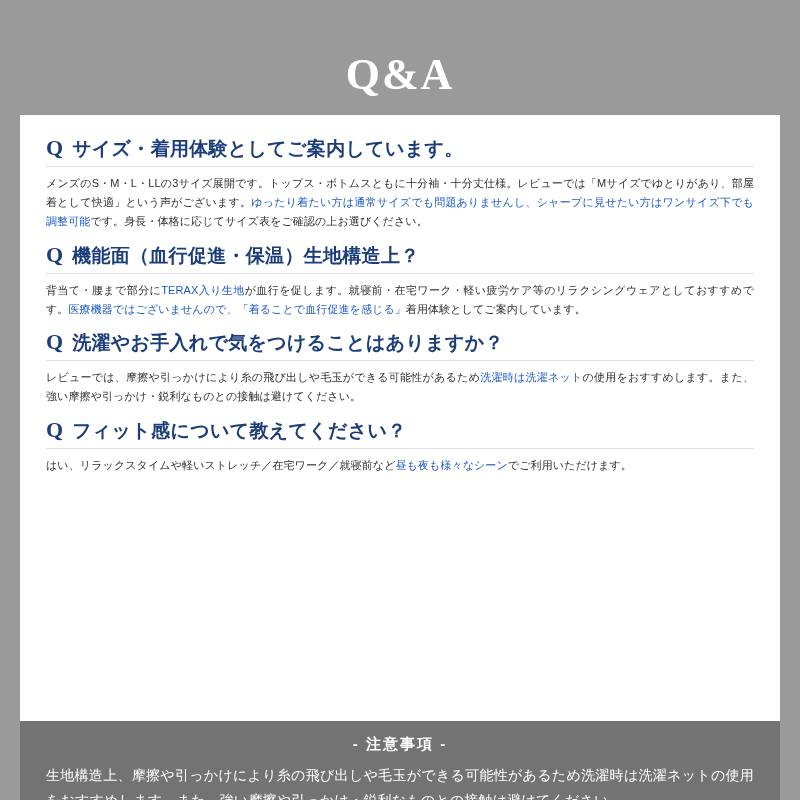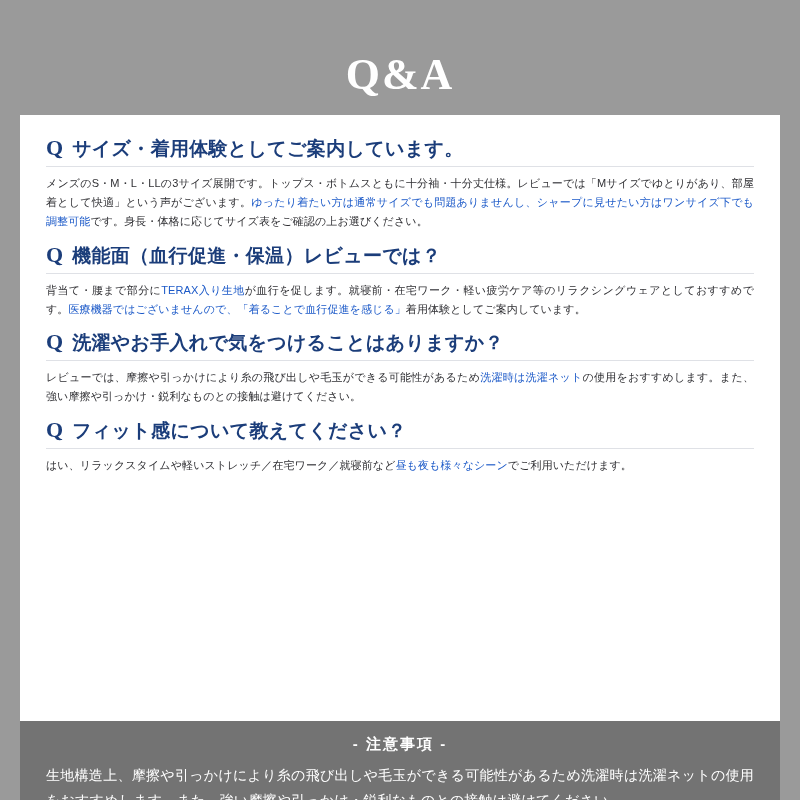--- a/index.html
+++ b/index.html
@@ -111,21 +111,21 @@
       <div class="q-line">
         <span class="q-mark">Q</span>
         <span class="q-text">サイズ・着用体験としてご案内しています。</span>
       </div>
       <div class="a-text"><span>メンズのS・M・L・LLの3サイズ展開です。トップス・ボトムスともに十分袖・十分丈仕様。レビューでは「Mサイズでゆとりがあり、部屋着として快適」という声がございます。</span><span class="hl">ゆったり着たい方は通常サイズでも問題ありませんし、シャープに見せたい方はワンサイズ下でも調整可能</span><span>です。身長・体格に応じてサイズ表をご確認の上お選びください。</span></div>
     </div>
 
     <div class="qa-block">
       <div class="q-line">
         <span class="q-mark">Q</span>
-        <span class="q-text">機能面（血行促進・保温）レビューでは？</span>
+        <span class="q-text">機能面（血行促進・保温）生地構造上？</span>
       </div>
       <div class="a-text"><span>背当て・腰まで部分に</span><span class="hl">TERAX入り生地</span><span>が血行を促します。就寝前・在宅ワーク・軽い疲労ケア等のリラクシングウェアとしておすすめです。</span><span class="hl">医療機器ではございませんので、「着ることで血行促進を感じる」</span><span>着用体験としてご案内しています。</span></div>
     </div>
 
     <div class="qa-block">
       <div class="q-line">
         <span class="q-mark">Q</span>
         <span class="q-text">洗濯やお手入れで気をつけることはありますか？</span>
       </div>
       <div class="a-text"><span>レビューでは、摩擦や引っかけにより糸の飛び出しや毛玉ができる可能性があるため</span><span class="hl">洗濯時は洗濯ネット</span><span>の使用をおすすめします。また、強い摩擦や引っかけ・鋭利なものとの接触は避けてください。</span></div>

